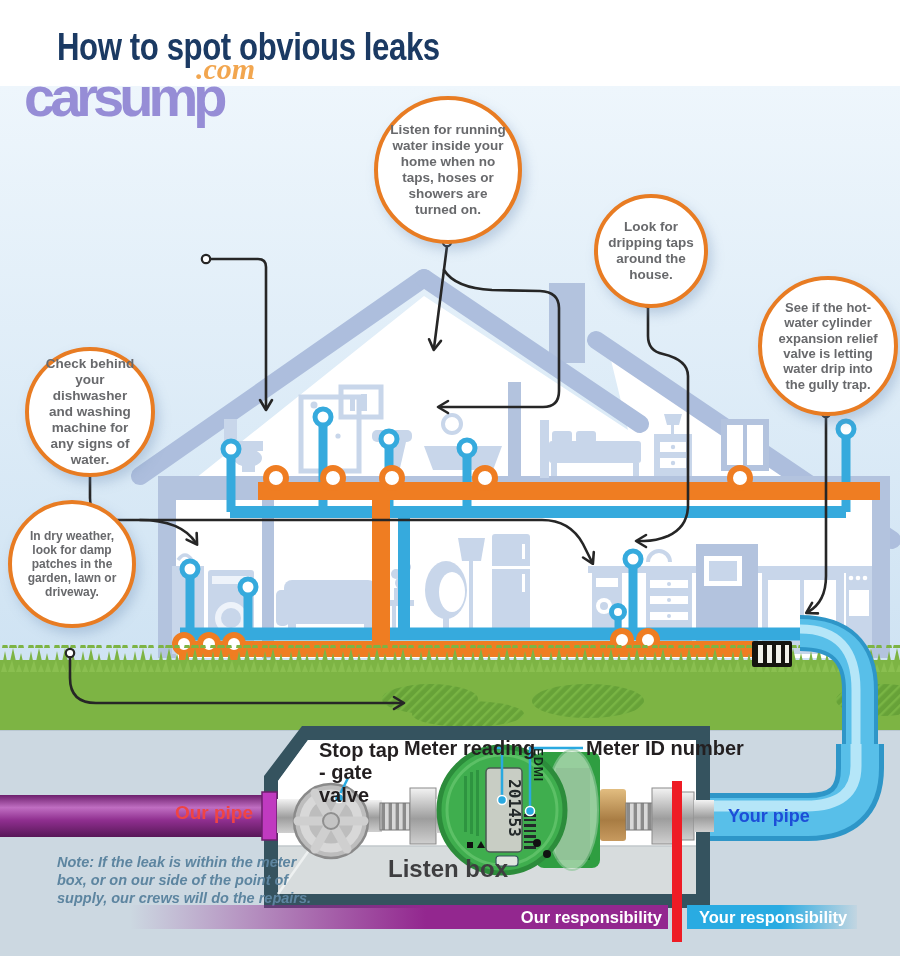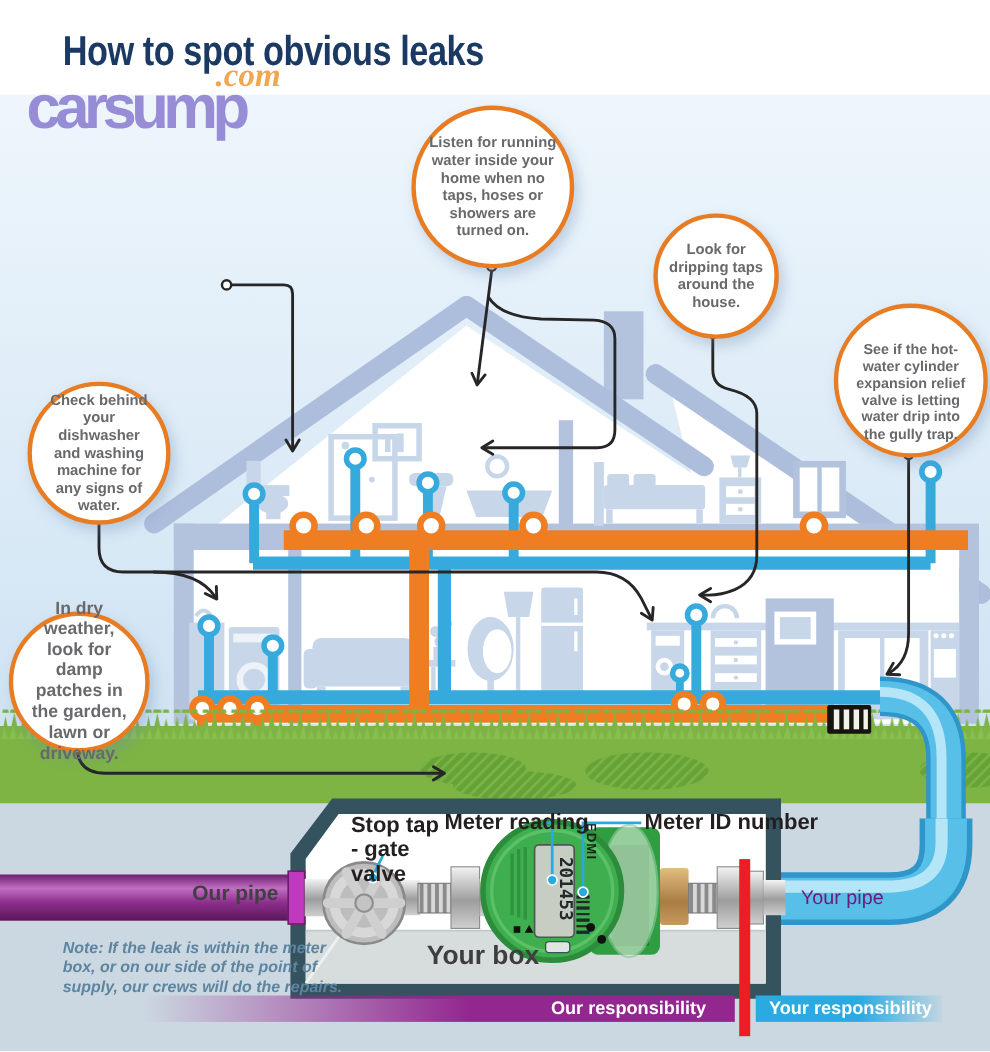--- a/index.html
+++ b/index.html
@@ -18,46 +18,46 @@
     font-size:30px;color:#f2a64f;}
 
   
   .bubble{position:absolute;z-index:4;border:4px solid #e87c23;border-radius:50%;
     background:#fff;display:flex;align-items:center;justify-content:center;
     text-align:center;color:#68696c;box-shadow:4px 6px 12px rgba(110,140,180,.35);}
   .bubble p{margin:0;padding:10px;font-weight:600;line-height:1.18;}
   .b-toilet{left:36px;top:146px;width:166px;height:166px;font-size:13.5px;}
   .b-listen{left:374px;top:96px;width:140px;height:140px;font-size:13.5px;}
   .b-taps{left:594px;top:194px;width:106px;height:106px;font-size:13.5px;}
-  .b-cylinder{left:758px;top:276px;width:132px;height:132px;font-size:13px;align-items:flex-end;}
+  .b-cylinder{left:758px;top:276px;width:132px;height:132px;font-size:13px;}
   .b-dishwasher{left:25px;top:347px;width:122px;height:122px;font-size:13.5px;}
-  .b-garden{left:8px;top:556px;width:120px;height:120px;font-size:16px;}
+  .b-garden{left:8px;top:500px;width:120px;height:120px;font-size:12px;}
 
   
   .mlabel{position:absolute;z-index:5;color:#231f20;font-weight:600;font-size:20px;
     line-height:1.12;}
   .l-stoptap{left:319px;top:739px;width:92px;}
   .l-reading{left:404px;top:737px;white-space:nowrap;}
   .l-meterid{left:586px;top:737px;white-space:nowrap;}
   .l-meterbox{left:388px;top:856px;font-size:24px;color:#3e3e40;z-index:5;}
 
   .l-ourpipe{position:absolute;left:135px;top:802px;width:118px;z-index:5;
-    text-align:right;color:#404040;font-weight:600;font-size:19px;}
-  .l-yourpipe{position:absolute;left:728px;top:806px;z-index:5;color:#701a75;
-    font-weight:400;font-size:18px;}
+    text-align:right;color:#ef4444;font-weight:600;font-size:19px;}
+  .l-yourpipe{position:absolute;left:728px;top:806px;z-index:5;color:#1d4ed8;
+    font-weight:700;font-size:18px;}
 
   .note{position:absolute;left:57px;top:842px;width:262px;z-index:5;
     font-style:italic;font-weight:600;font-size:14.5px;line-height:1.25;color:#5d85a0;margin-top:11px;}
 
   
   .bar{position:absolute;top:905px;height:24px;z-index:5;color:#fff;
     font-weight:700;font-size:16.5px;line-height:24px;}
   .bar-our{left:130px;width:538px;text-align:right;padding-right:0;
     background:linear-gradient(to right,rgba(147,39,143,0),#93278f 55%);}
-  .bar-our span{padding-right:26px;}
+  .bar-our span{padding-right:6px;}
   .bar-your{left:687px;width:170px;
     background:linear-gradient(to right,#29abe2 55%,rgba(41,171,226,.06));}
   .bar-your span{padding-left:12px;text-align:right;}
   .red-line{position:absolute;left:672px;top:781px;width:10px;height:161px;
     background:#ee1c25;z-index:6;}
 </style>
 </head>
 <body>
 
 <div id="stage">
@@ -403,21 +403,21 @@
 <div class="bubble b-dishwasher">
   <p>Check behind your dishwasher and washing machine for any signs of water.</p>
     </div>
 <div class="bubble b-garden">
   <p>In dry weather, look for damp patches in the garden, lawn or driveway.</p>
     </div>
 
 <div class="mlabel l-stoptap">Stop tap - gate valve</div>
 <div class="mlabel l-reading">Meter reading</div>
 <div class="mlabel l-meterid">Meter ID number</div>
-<div class="mlabel l-meterbox">Your box</div>
+<div class="mlabel l-meterbox">Listen box</div>
 
 <div class="l-ourpipe">Our pipe</div>
 <div class="l-yourpipe">Your pipe</div>
 
 <div class="note">Note: If the leak is within the meter box, or on our side of the point of supply, our crews will do the repairs.</div>
 
 <div class="bar bar-our">
   <span>Our responsibility</span></div>
 <div class="red-line"></div>
 <div class="bar bar-your">

